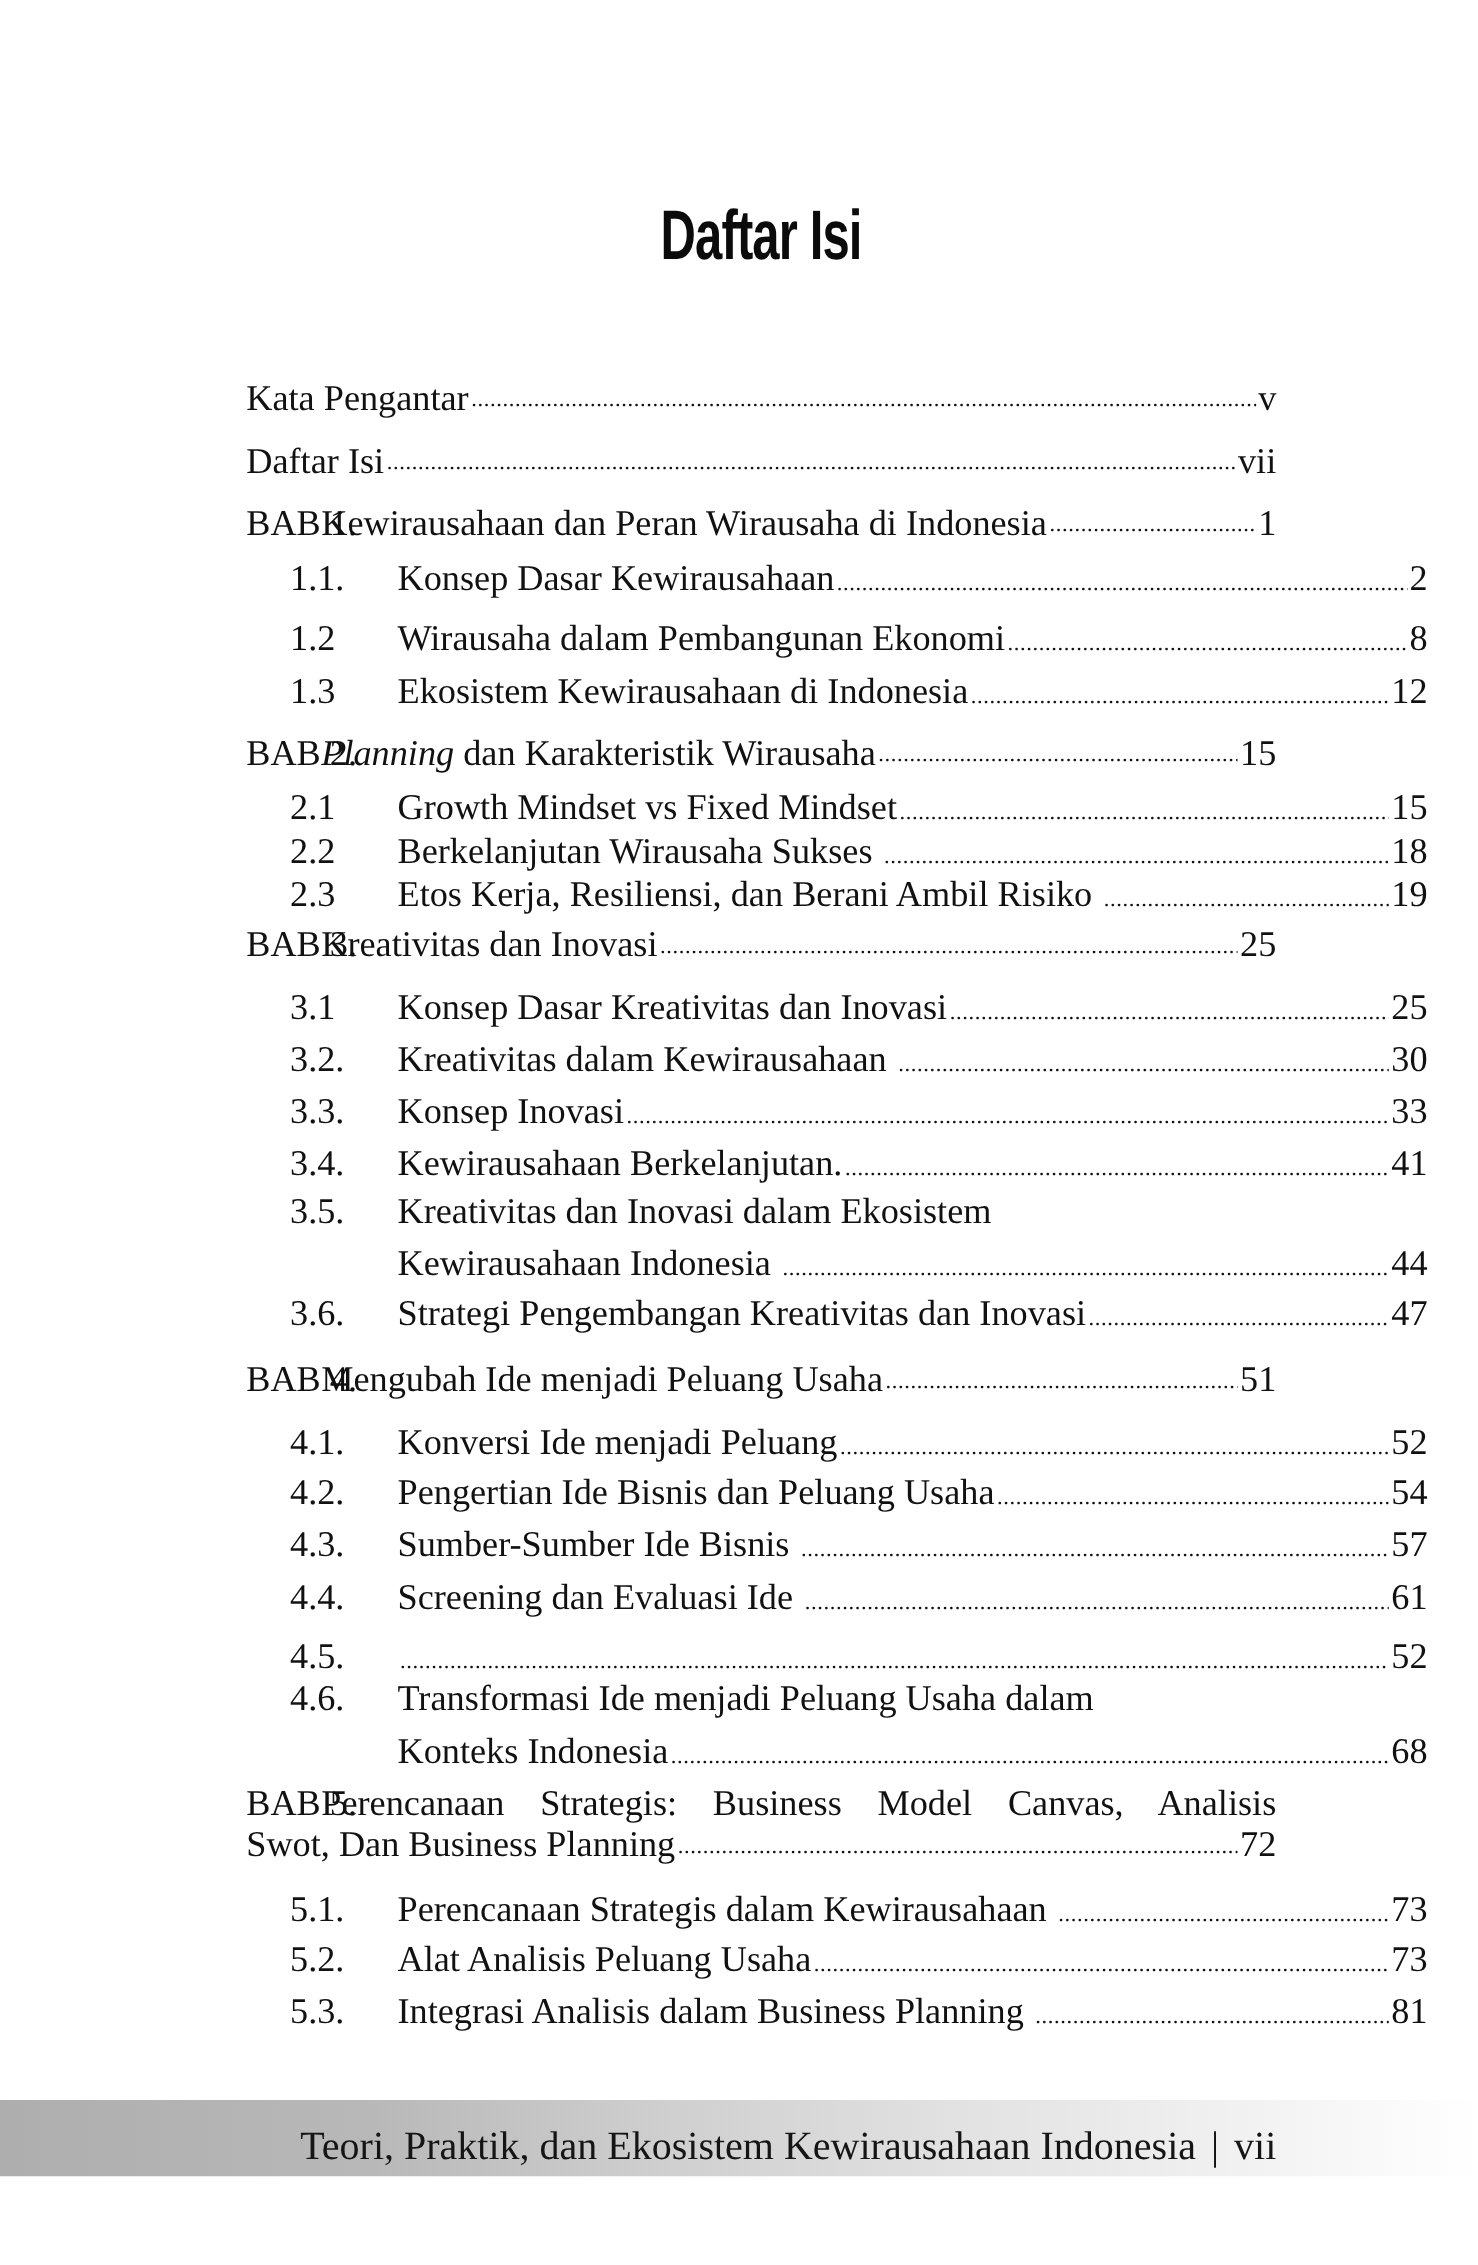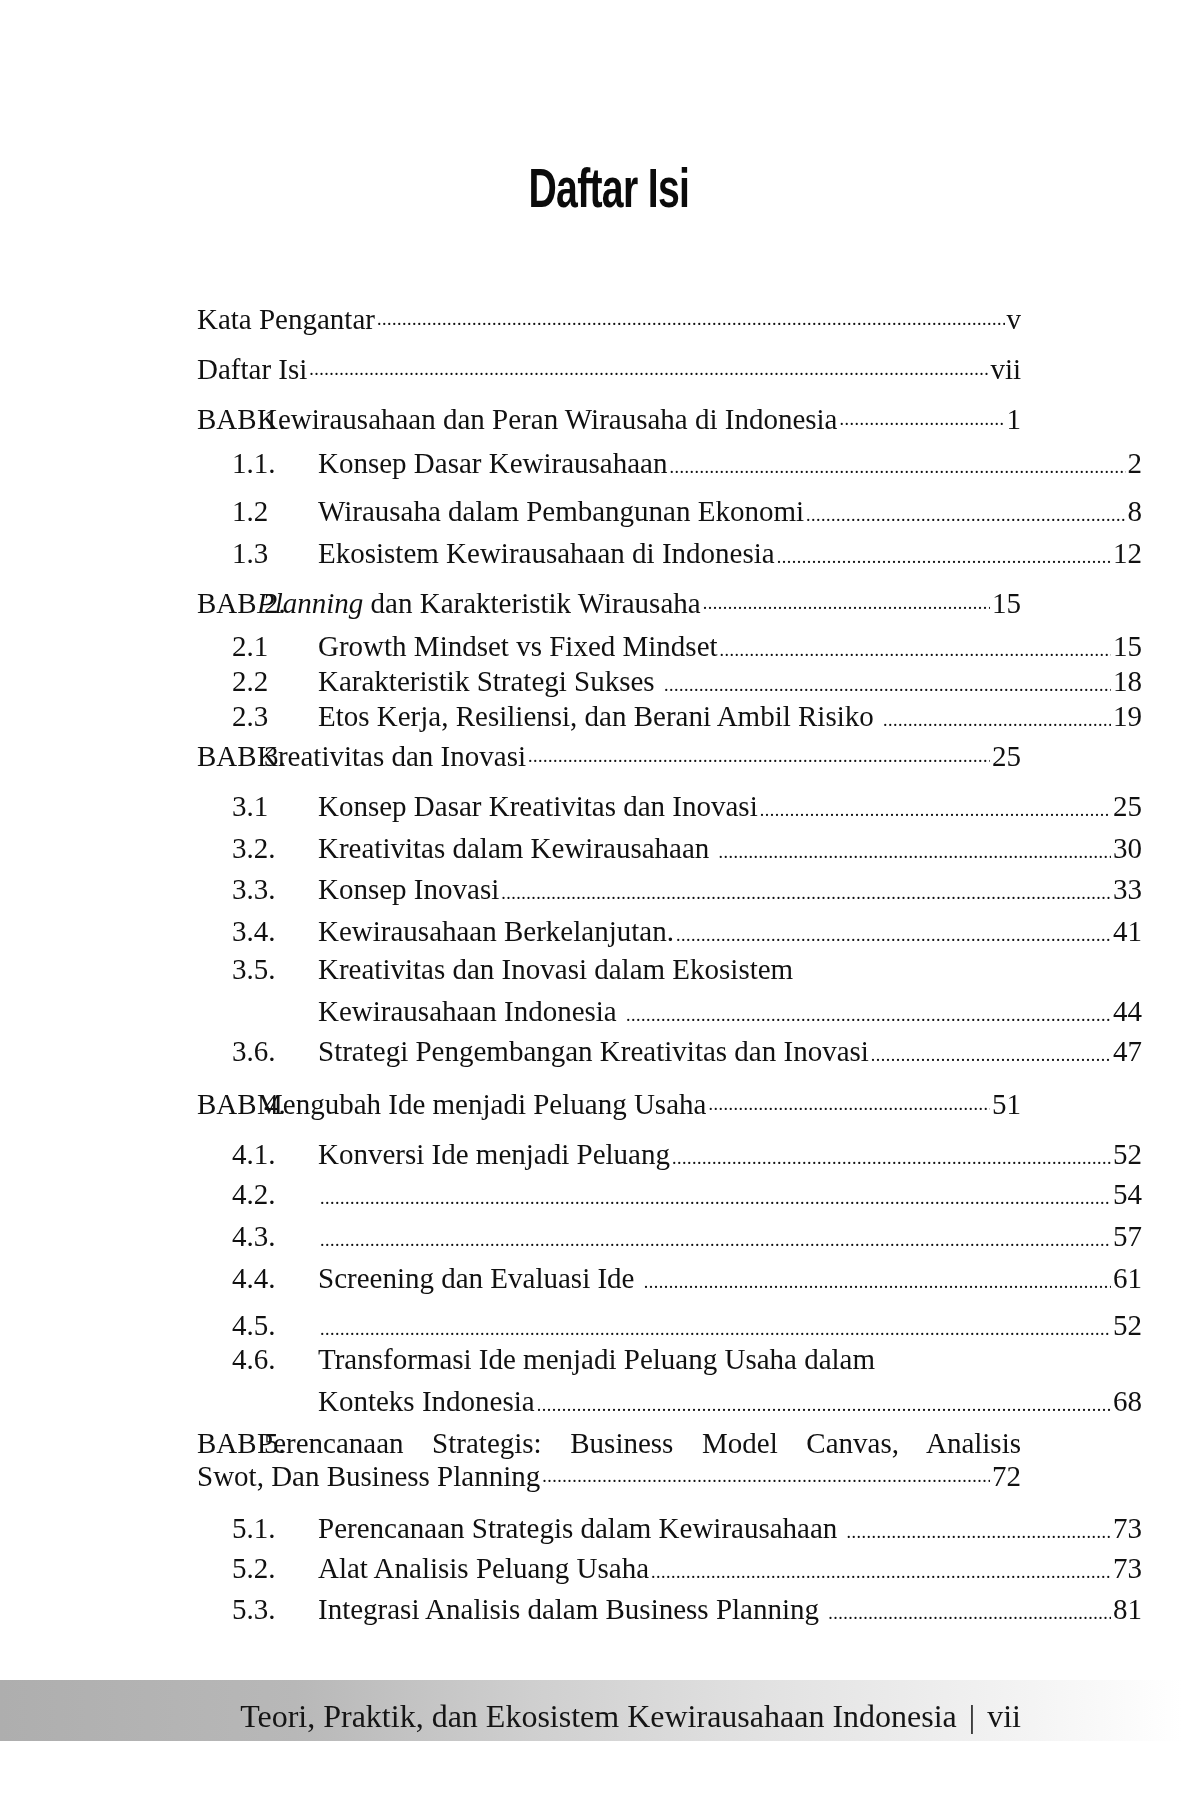--- a/index.html
+++ b/index.html
@@ -90,21 +90,21 @@
   <span class="num">2.1</span>
   <div class="txt-wrap">
       <span class="lbl">Growth Mindset vs Fixed Mindset</span>
       <span class="dots"></span>
       <span class="page">15</span>
     </div>
 </div>
 <div class="row sub" style="top:664px">
   <span class="num">2.2</span>
   <div class="txt-wrap">
-      <span class="lbl" style="white-space:pre">Karakteristik Strategi Sukses </span>
+      <span class="lbl" style="white-space:pre">Berkelanjutan Wirausaha Sukses </span>
       <span class="dots"></span>
       <span class="page">18</span>
     </div>
 </div>
 <div class="row sub" style="top:699px">
   <span class="num">2.3</span>
   <div class="txt-wrap">
       <span class="lbl" style="white-space:pre">Etos Kerja, Resiliensi, dan Berani Ambil Risiko </span>
       <span class="dots"></span>
       <span class="page">19</span>
@@ -183,27 +183,29 @@
   <span class="num">4.1.</span>
   <div class="txt-wrap">
       <span class="lbl">Konversi Ide menjadi Peluang</span>
       <span class="dots"></span>
       <span class="page">52</span>
     </div>
 </div>
 <div class="row sub" style="top:1177px">
   <span class="num">4.2.</span>
   <div class="txt-wrap">
+      <span class="lbl">Pengertian Ide Bisnis dan Peluang Usaha</span>
       <span class="dots"></span>
       <span class="page">54</span>
     </div>
 </div>
 <div class="row sub" style="top:1219px">
   <span class="num">4.3.</span>
   <div class="txt-wrap">
+      <span class="lbl" style="white-space:pre">Sumber-Sumber Ide Bisnis </span>
       <span class="dots"></span>
       <span class="page">57</span>
     </div>
 </div>
 <div class="row sub" style="top:1261px">
   <span class="num">4.4.</span>
   <div class="txt-wrap">
       <span class="lbl" style="white-space:pre">Screening dan Evaluasi Ide </span>
       <span class="dots"></span>
       <span class="page">61</span>

